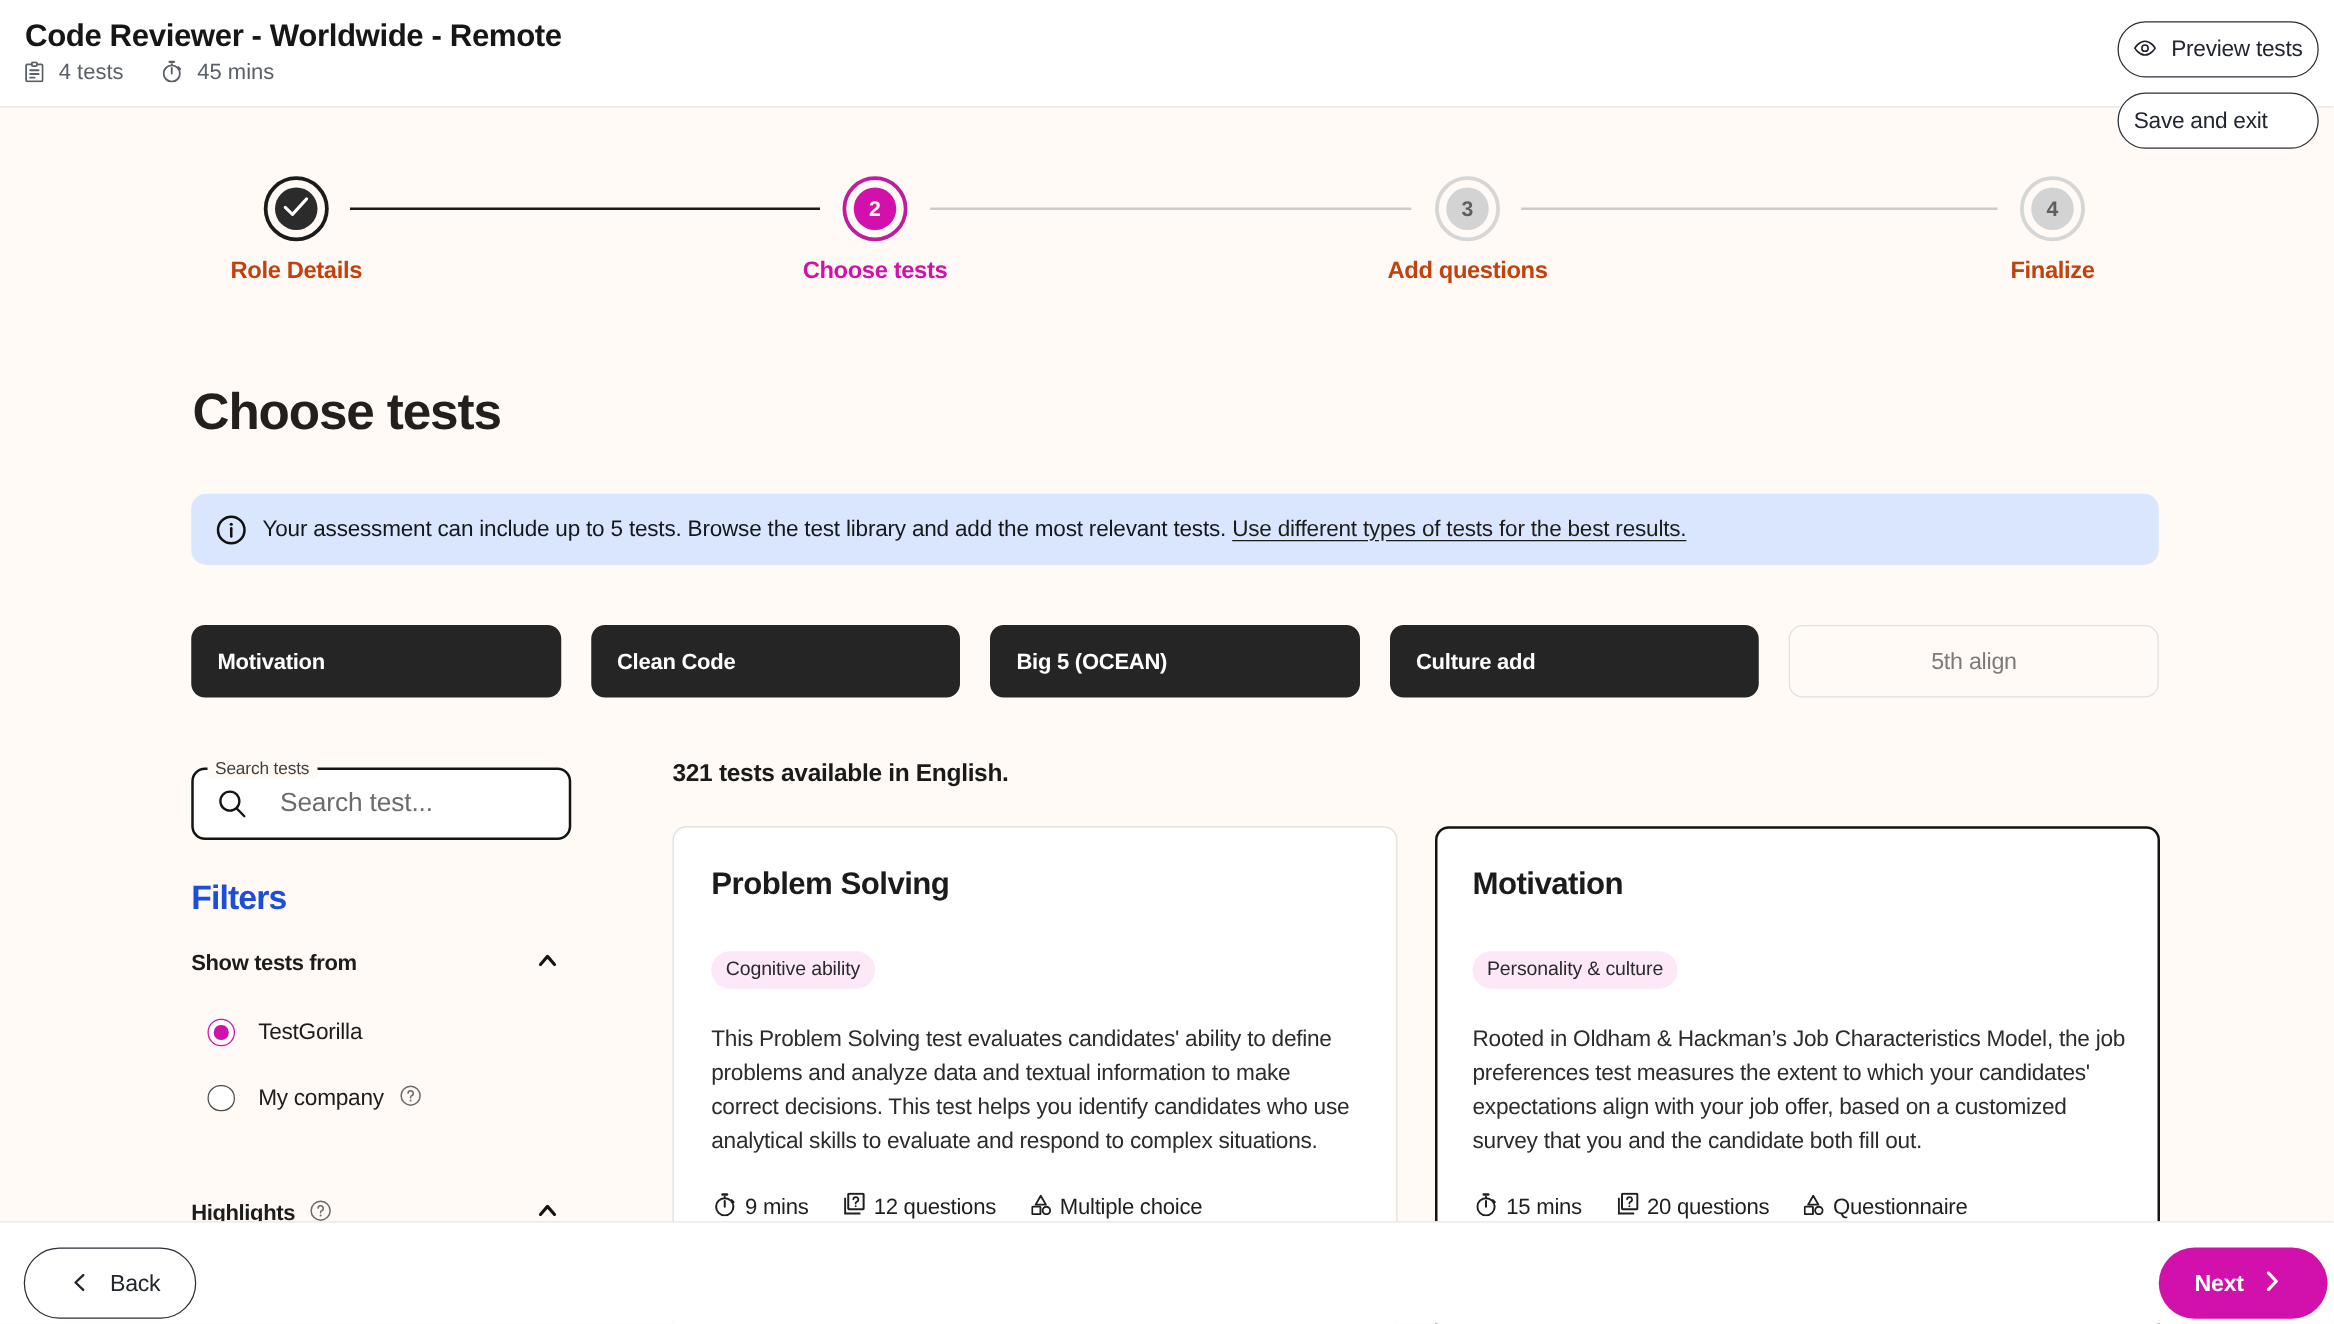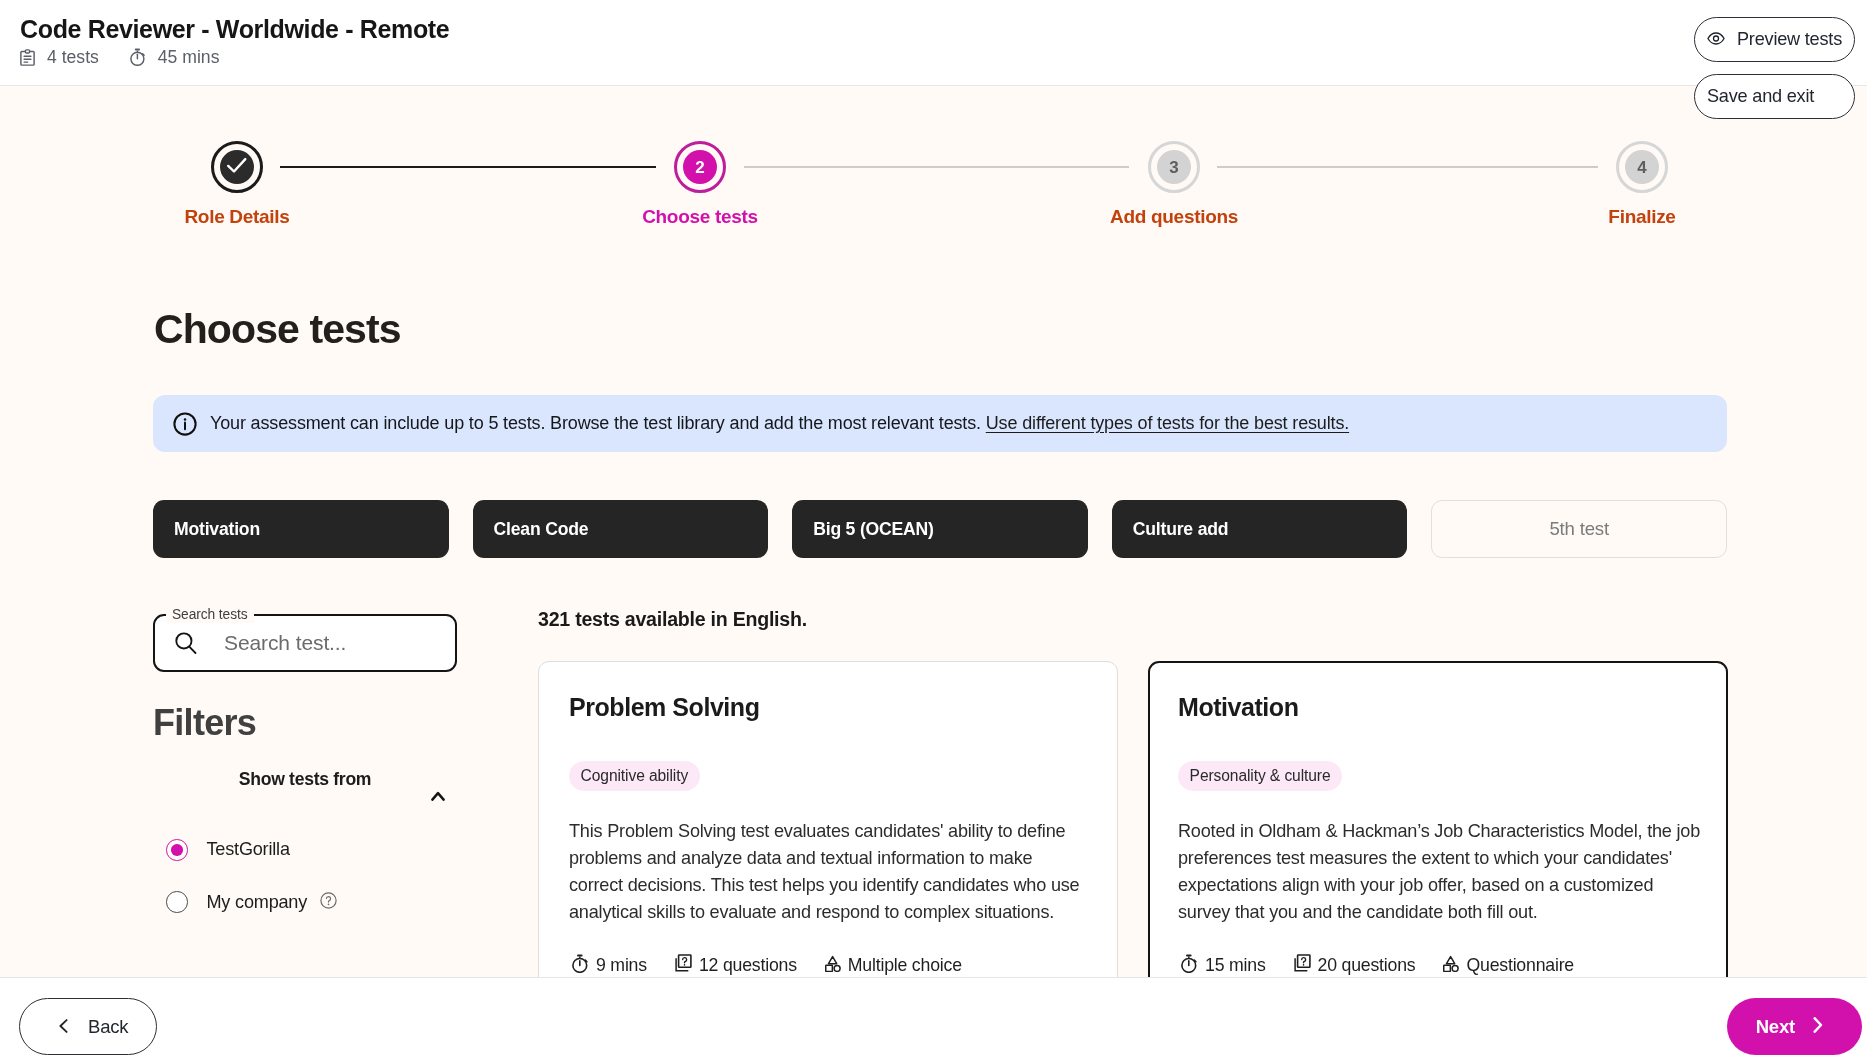--- a/index.html
+++ b/index.html
@@ -48,23 +48,23 @@
 .slot{flex:0 0 295.6px;width:295.6px;height:58px;border-radius:11px;background:#252525;color:#fff;display:flex;align-items:center;padding-left:21px;font-size:17.6px;font-weight:700;letter-spacing:-0.2px;cursor:pointer;}
 .slot.empty{background:transparent;border:1px solid #e0e0e0;color:#7b7b7b;font-weight:400;font-size:18.6px;letter-spacing:-0.2px;justify-content:center;padding-left:0;}
 
 
 .filters-col{position:absolute;left:153px;top:614px;width:304px;}
 .searchbox{position:relative;width:304px;height:58px;border:2.4px solid #141414;border-radius:11px;background:#fff;display:flex;align-items:center;padding-left:20px;}
 .searchbox .fieldlabel{position:absolute;left:11px;top:-9px;background:#fffaf5;padding:0 6px;font-size:13.8px;color:#3f3f3f;line-height:16px;letter-spacing:-0.1px;}
 .searchbox svg{display:block;flex:0 0 auto;}
 .searchbox input{border:0;outline:0;background:transparent;font-family:inherit;font-size:21px;color:#1d1d1d;margin-left:27px;width:200px;letter-spacing:-0.1px;}
 .searchbox input::placeholder{color:#6b6b6b;}
-.filters-title{margin-top:33px;font-size:36px;font-weight:700;letter-spacing:-0.7px;color:#404040;line-height:1;}
+.filters-title{margin-top:33px;font-size:27px;font-weight:700;letter-spacing:-0.7px;color:#1d4ed8;line-height:1;}
 .filter-group{margin-top:28px;}
-.filter-head{display:flex;align-items:center;width:304px;cursor:pointer;flex-direction:column;}
+.filter-head{display:flex;align-items:center;width:304px;cursor:pointer;}
 .filter-head-label{font-size:17.6px;font-weight:700;color:#1c1c1c;letter-spacing:-0.3px;}
 .filter-head .chev{margin-left:auto;margin-right:12px;margin-top:-3px;display:block;}
 .radio-row{display:flex;align-items:center;margin-top:34px;padding-left:13px;cursor:pointer;}
 .radio-row + .radio-row{margin-top:30px;}
 .radio{width:21.5px;height:21.5px;border-radius:50%;border:1.6px solid #4a4a4a;background:#fff;flex:0 0 auto;display:flex;align-items:center;justify-content:center;}
 .radio.on{border-color:#d211ac;border-width:1.6px;}
 .radio.on:after{content:"";width:11.5px;height:11.5px;border-radius:50%;background:#d211ac;}
 .radio-label{margin-left:19px;font-size:18.1px;color:#1d1d1d;letter-spacing:-0.2px;}
 .help{margin-left:12px;display:block;}
 .filter-group.second{margin-top:68px;}
@@ -180,21 +180,21 @@
         </svg>
       </span>
     <div class="infobar-text"><span>Your assessment can include up to 5 tests. Browse the test library and add the most relevant tests.</span> <a href="#">Use different types of tests for the best results.</a></div>
   </div>
 
   <div class="slots">
     <div class="slot">Motivation</div>
     <div class="slot">Clean Code</div>
     <div class="slot">Big 5 (OCEAN)</div>
     <div class="slot">Culture add</div>
-    <div class="slot empty">5th test</div>
+    <div class="slot empty">5th align</div>
   </div>
 
   <div class="filters-col">
     <div class="searchbox">
       <span class="fieldlabel">Search tests</span>
       <span>
           <svg width="22" height="23" viewBox="0 0 22 23" fill="none">
             <circle cx="8.9" cy="8.9" r="7.6" stroke="#141414" stroke-width="1.85"></circle>
             <path d="m14.5 14.9 6 6.1" stroke="#141414" stroke-width="1.85" stroke-linecap="round"></path>
           </svg>

